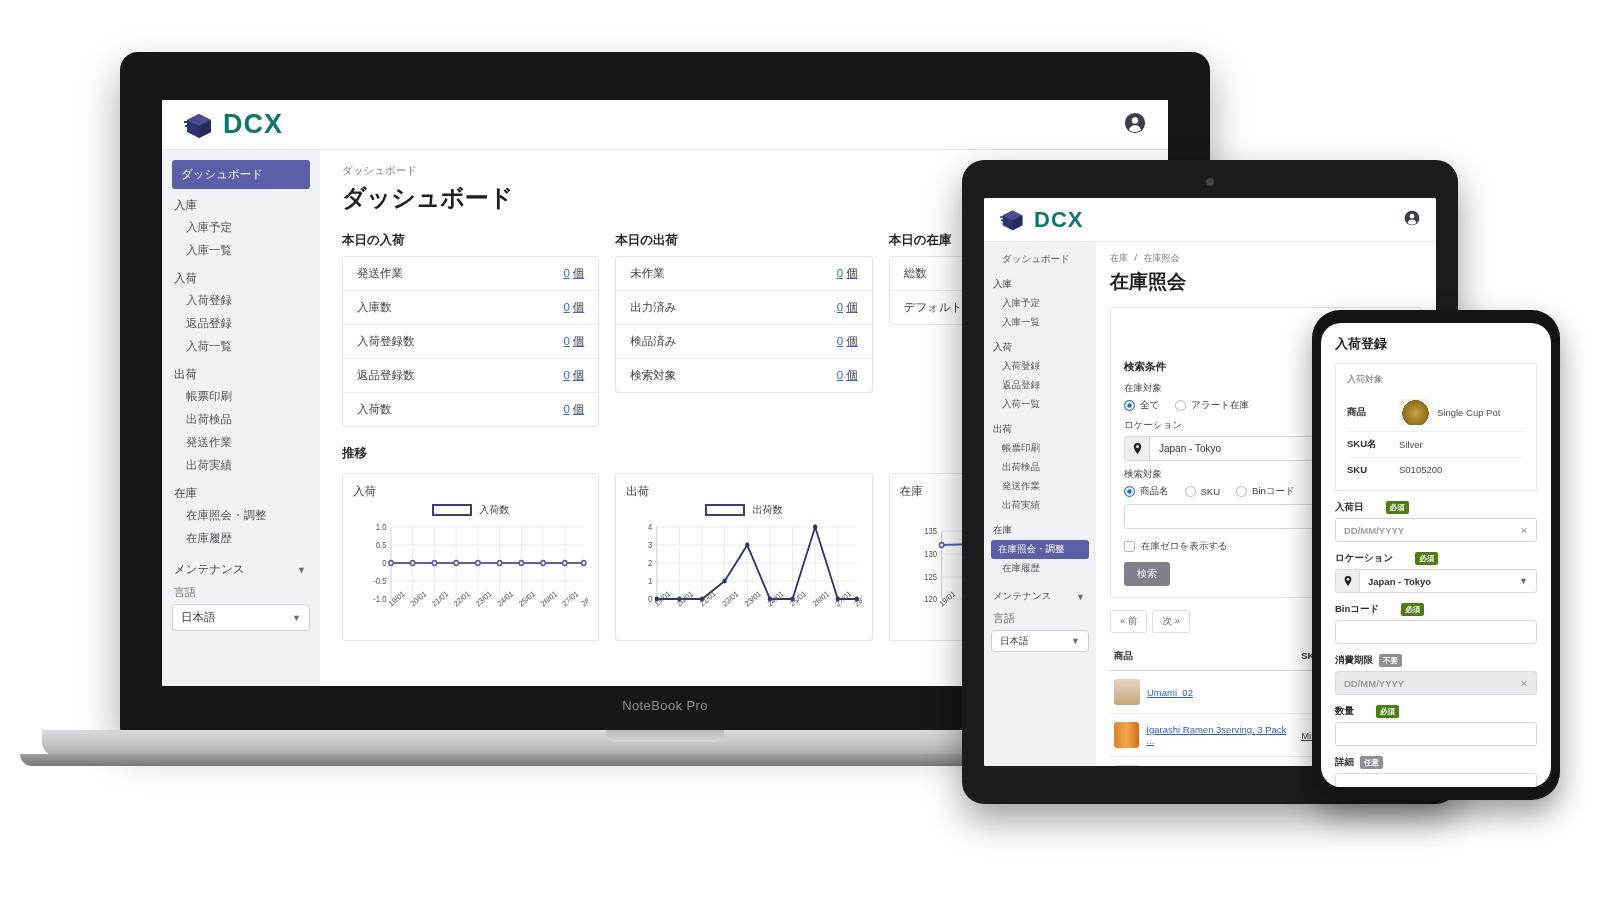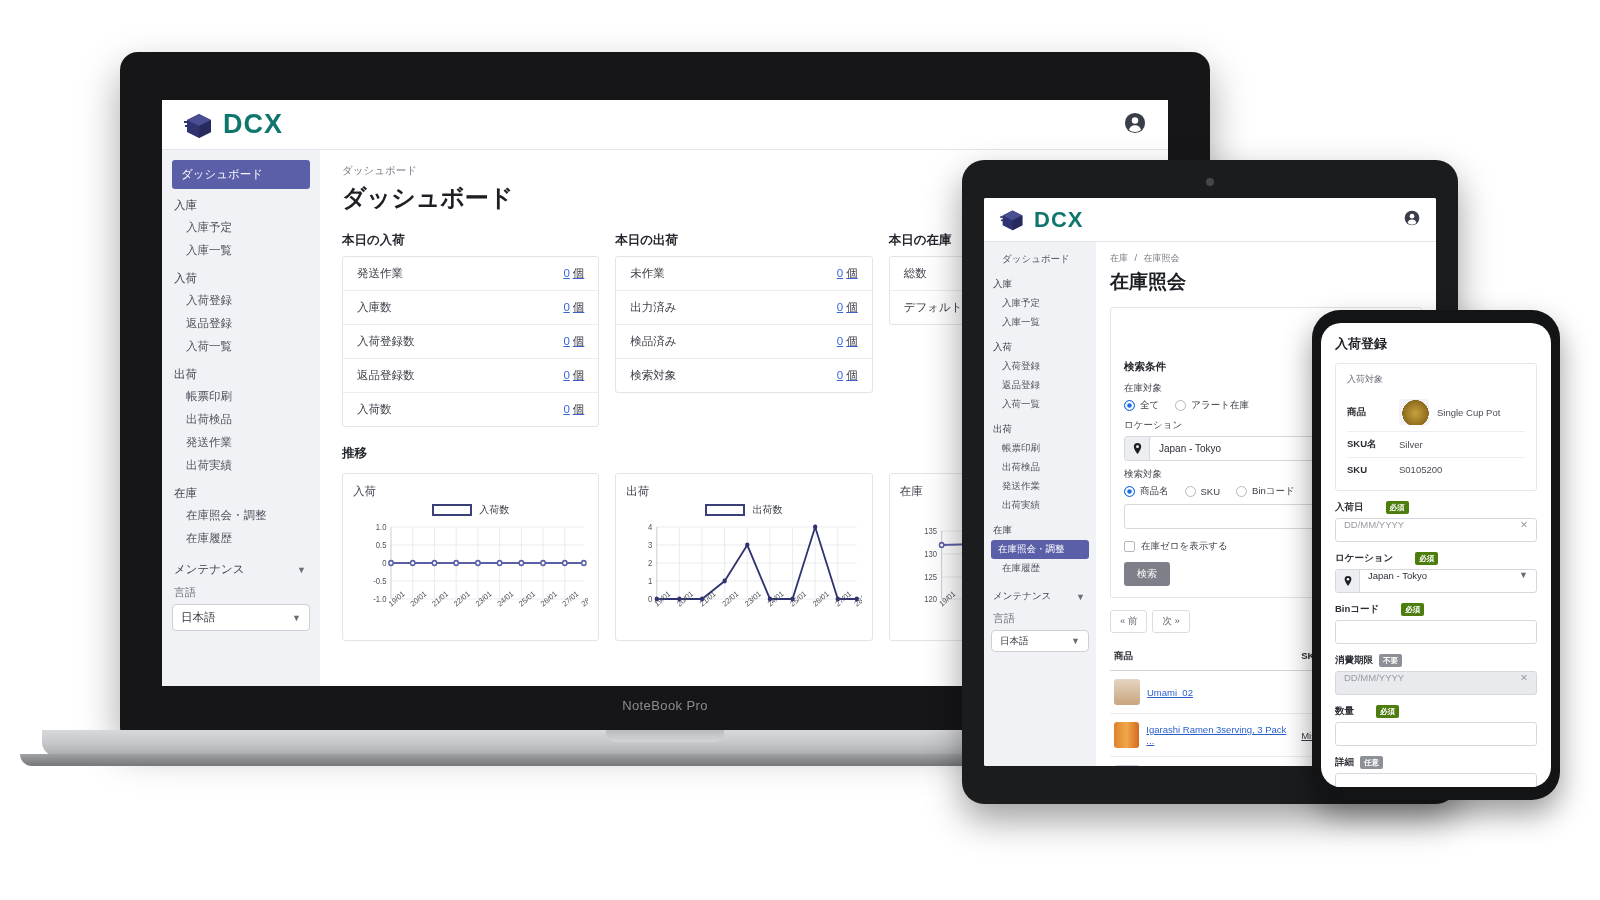--- a/index.html
+++ b/index.html
@@ -197,22 +197,22 @@
   .ph-k { width: 52px; font-size: 9.5px; font-weight: 700; color: #2a2c34; flex: none; }
   .ph-v { font-size: 9.5px; color: #4a4c55; display: flex; align-items: center; gap: 8px; }
   .ph-thumb { width: 30px; height: 26px; border-radius: 3px; background: #f6f6f7; display: block; }
   .ph-flab { display: flex; align-items: center; gap: 6px; font-size: 9.5px; color: #2c2e36; margin: 10px 0 4px; font-weight: 700; }
   .tag { font-size: 7.5px; color: #fff; border-radius: 2px; padding: 1.5px 4px; font-weight: 700; }
   .tag.req { background: #4d7c0f; margin-left: 16px; }
   .tag.opt { background: #8e9098; }
   .tag.non { background: #8e9098; }
   .ph-inp {
     border: 1px solid #d7d8de; border-radius: 3px; height: 24px; background: #fff;
-    display: flex; align-items: flex-start; justify-content: space-between; font-size: 9.5px;
-    color: #9a9ca4; padding: 0 8px;
+    display: flex; align-items: center; justify-content: space-between; font-size: 9.5px;
+    color: #9a9ca4; padding: 0 8px; font-weight: bold;
   }
   .ph-inp.disabled { background: #e9eaee; }
   .ph-inp.withicon { padding: 0; overflow: hidden; }
   .ph-inp .ic {
     width: 24px; height: 100%; background: #eceef1; border-right: 1px solid #d7d8de;
     display: flex; align-items: center; justify-content: center; flex: none;
   }
   .ph-inp .val { padding: 0 8px; color: #2e3039; flex: 1; }
 </style>
 </head>

